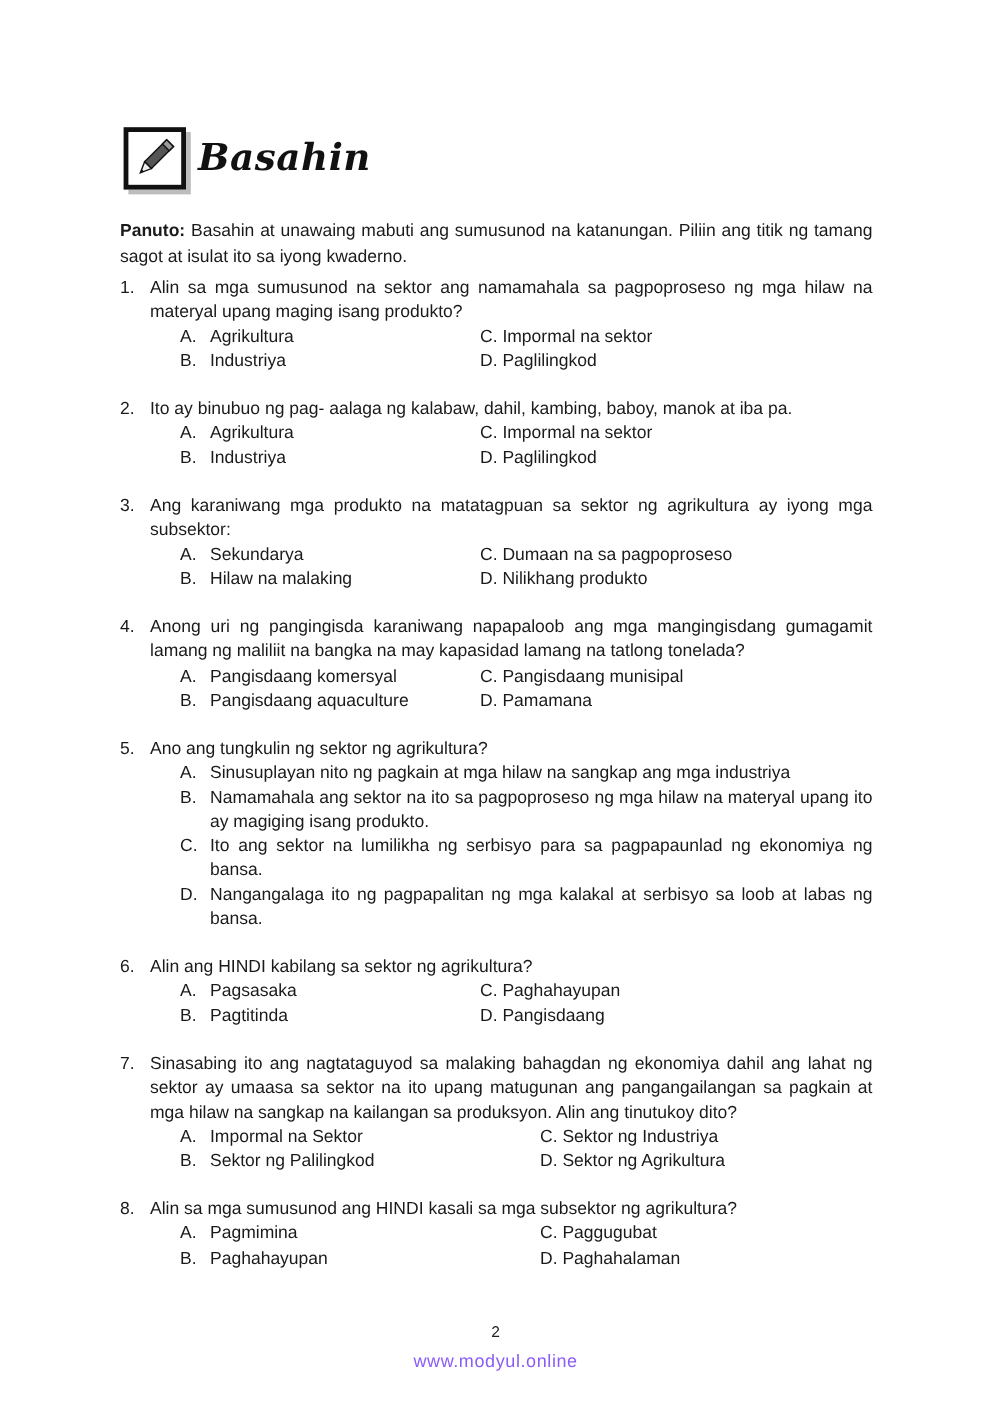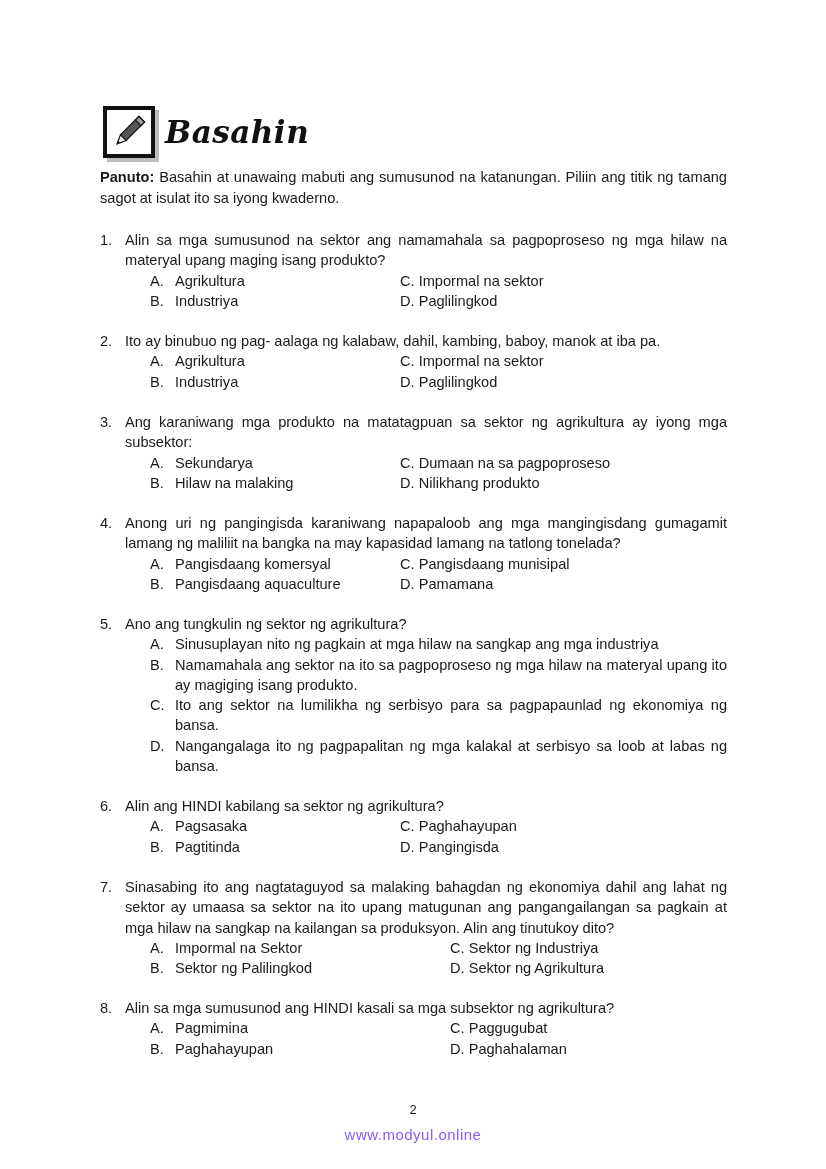--- a/index.html
+++ b/index.html
@@ -4,21 +4,21 @@
 <style>
   html, body { margin: 0; padding: 0; background: #ffffff; }
   body { width: 826px; height: 1169px; position: relative; overflow: hidden;
          font-family: "Liberation Sans", sans-serif; color: #1a1a1a; }
   .header { position: absolute; left: 103px; top: 103px; height: 58px; display: flex; align-items: center; }
   .icon-box { width: 52px; height: 52px; border: 4px solid #111; box-sizing: border-box; background: #fff;
               box-shadow: 4px 4px 0 #bdbdbd; position: relative; }
   .icon-box svg { position: absolute; left: 2px; top: 2px; }
   .title { font-family: "DejaVu Serif", serif; font-weight: bold; font-style: italic; font-size: 31px;
            margin-left: 10px; color: #111; letter-spacing: 0.5px; }
-  .instructions { position: absolute; left: 100px; top: 167px; width: 627px; font-size: 14.6px; line-height: 20.5px;
+  .instructions { position: absolute; left: 100px; top: 183px; width: 627px; font-size: 14.6px; line-height: 20.5px;
                   text-align: justify; }
   .instructions b { font-weight: bold; }
   .question { position: absolute; left: 100px; width: 627px; font-size: 14.6px; line-height: 20.3px; }
   .q-row { display: flex; }
   .q-num { width: 25px; flex: 0 0 25px; }
   .q-text { flex: 1; text-align: justify; }
   .choices { margin-left: 50px; display: grid; grid-template-columns: 250px 1fr; }
   .choices.wide { grid-template-columns: 300px 1fr; }
   .choice { display: flex; }
   .choice .letter { width: 25px; flex: 0 0 25px; }
@@ -158,21 +158,21 @@
   <div class="choices">
     <div class="choice">
         <span class="letter">A.</span>
         <span>Pagsasaka</span>
       </div>
     <div class="choice"><span>C.</span>&nbsp;<span>Paghahayupan</span></div>
     <div class="choice">
         <span class="letter">B.</span>
         <span>Pagtitinda</span>
       </div>
-    <div class="choice"><span>D.</span>&nbsp;<span>Pangingisda</span></div>
+    <div class="choice"><span>D.</span>&nbsp;<span>Pangisdaang</span></div>
   </div>
 </div>
 
 <div class="question" style="top:877px;">
   <div class="q-row">
     <span class="q-num">7.</span>
     <span class="q-text">Sinasabing ito ang nagtataguyod sa malaking bahagdan ng ekonomiya dahil ang lahat ng sektor ay umaasa sa sektor na ito upang matugunan ang pangangailangan sa pagkain at mga hilaw na sangkap na kailangan sa produksyon. Alin ang tinutukoy dito?</span>
   </div>
   <div class="choices wide">
     <div class="choice">

